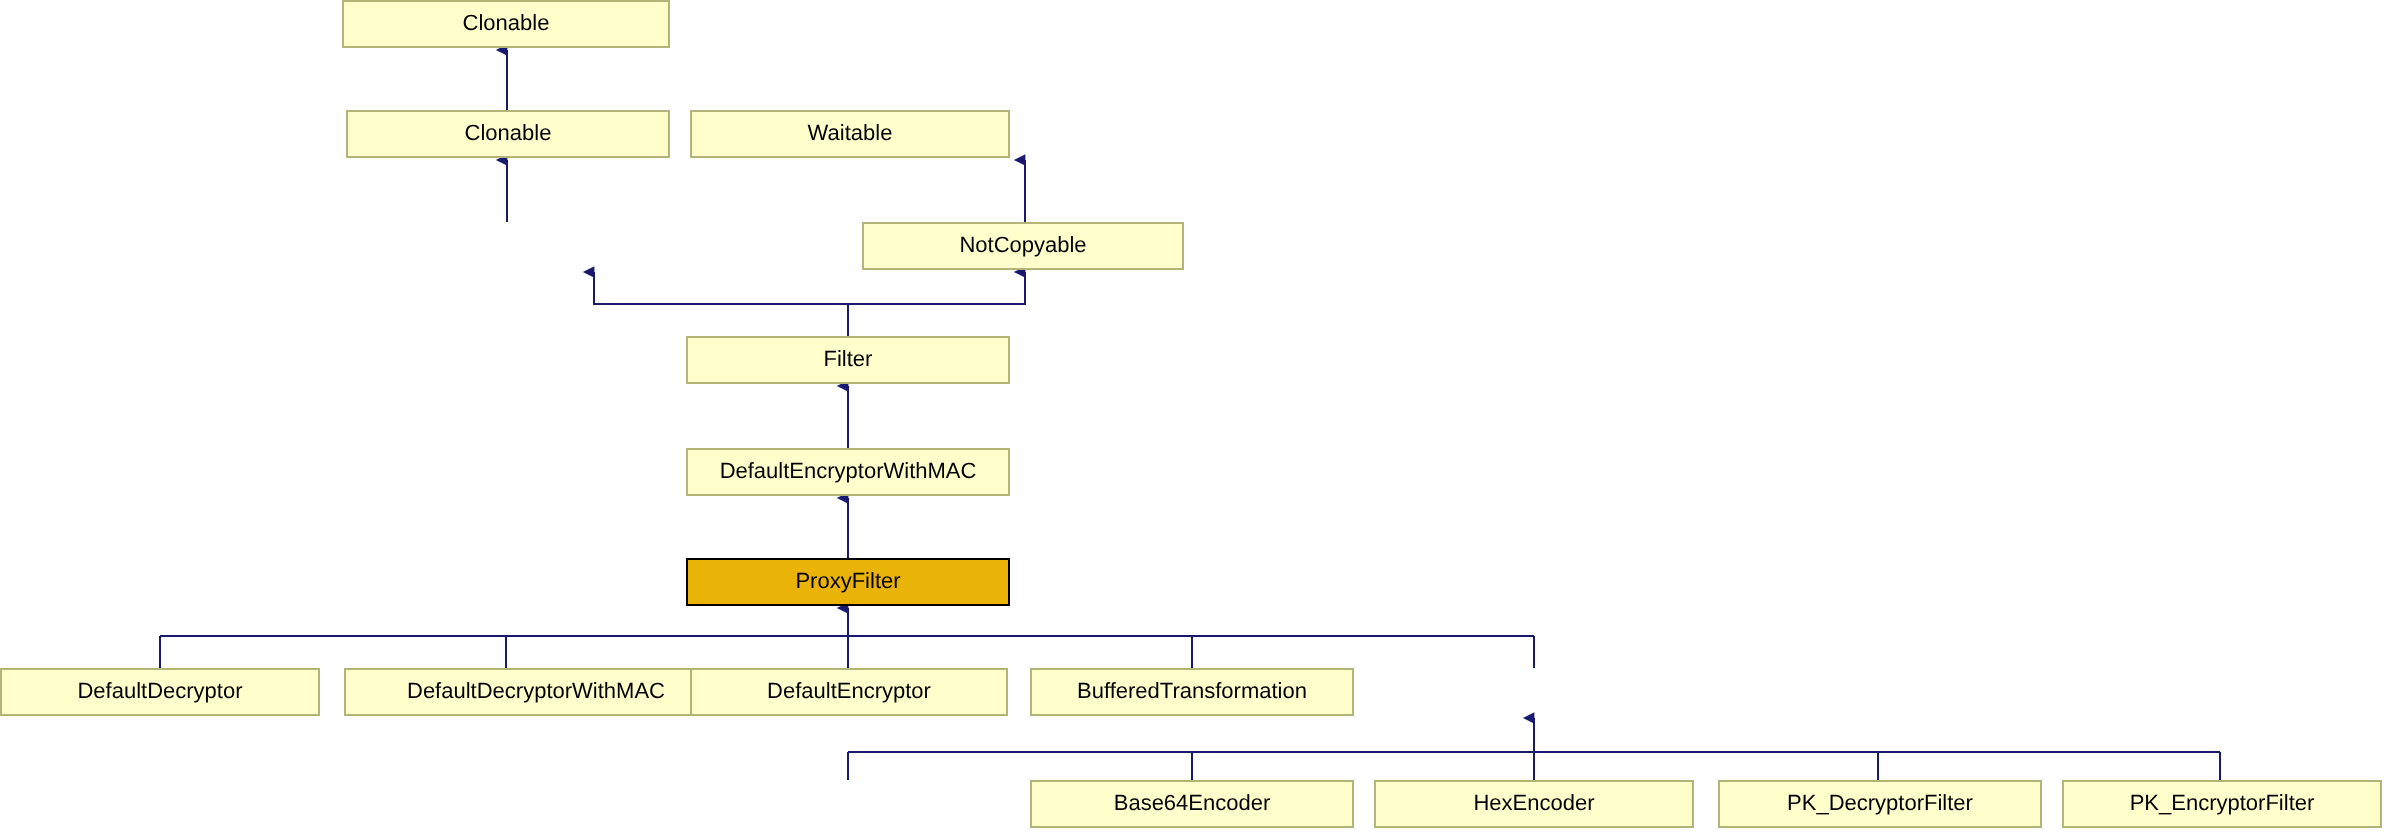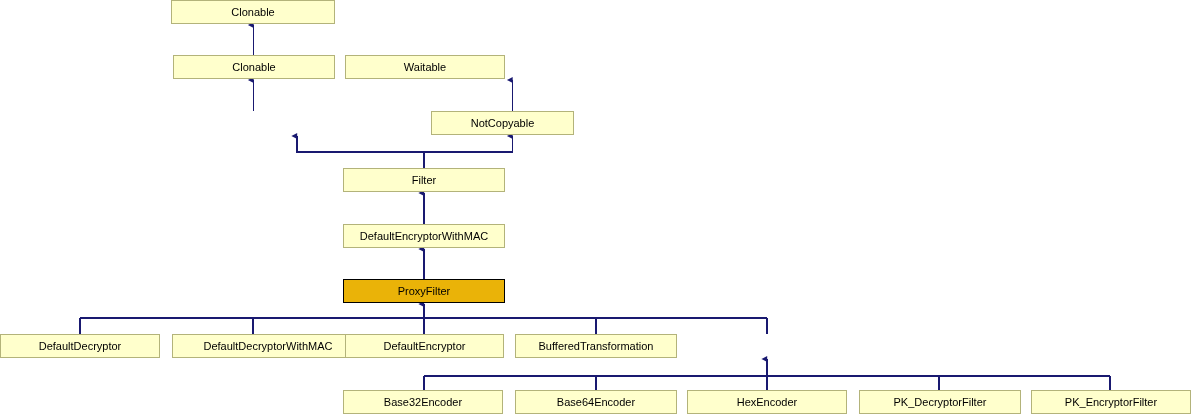--- a/index.html
+++ b/index.html
@@ -101,21 +101,21 @@
 
   <div class="node" style="left:171px;top:0px;width:164px;">
     <span class="node-label">Clonable</span>
   </div>
   <div class="node" style="left:173px;top:55px;width:162px;">
     <span class="node-label">Clonable</span>
   </div>
   <div class="node" style="left:345px;top:55px;width:160px;">
     <span class="node-label">Waitable</span>
   </div>
-  <div class="node" style="left:431px;top:111px;width:143px;">
+  <div class="node" style="left:431px;top:111px;width:161px;">
     <span class="node-label">NotCopyable</span>
   </div>
   <div class="node" style="left:343px;top:168px;width:162px;text-align:center;">
     <span class="node-label">Filter</span>
   </div>
   <div class="node" style="left:343px;top:224px;width:162px;">
     <span class="node-label">DefaultEncryptorWithMAC</span>
   </div>
   <div class="node current" style="left:343px;top:279px;width:162px;">
     <span class="node-label">ProxyFilter</span>
@@ -125,23 +125,20 @@
   </div>
   <div class="node" style="left:172px;top:334px;width:192px;">
     <span class="node-label">DefaultDecryptorWithMAC</span>
   </div>
   <div class="node" style="left:345px;top:334px;width:159px;">
     <span class="node-label">DefaultEncryptor</span>
   </div>
   <div class="node" style="left:515px;top:334px;width:162px;">
     <span class="node-label">BufferedTransformation</span>
   </div>
-  <div class="node" style="left:343px;top:390px;width:160px;">
-    <span class="node-label">Base32Encoder</span>
-  </div>
   <div class="node" style="left:515px;top:390px;width:162px;">
     <span class="node-label">Base64Encoder</span>
   </div>
   <div class="node" style="left:687px;top:390px;width:160px;">
     <span class="node-label">HexEncoder</span>
   </div>
   <div class="node" style="left:859px;top:390px;width:162px;">
     <span class="node-label">PK_DecryptorFilter</span>
   </div>
   <div class="node" style="left:1031px;top:390px;width:160px;">

